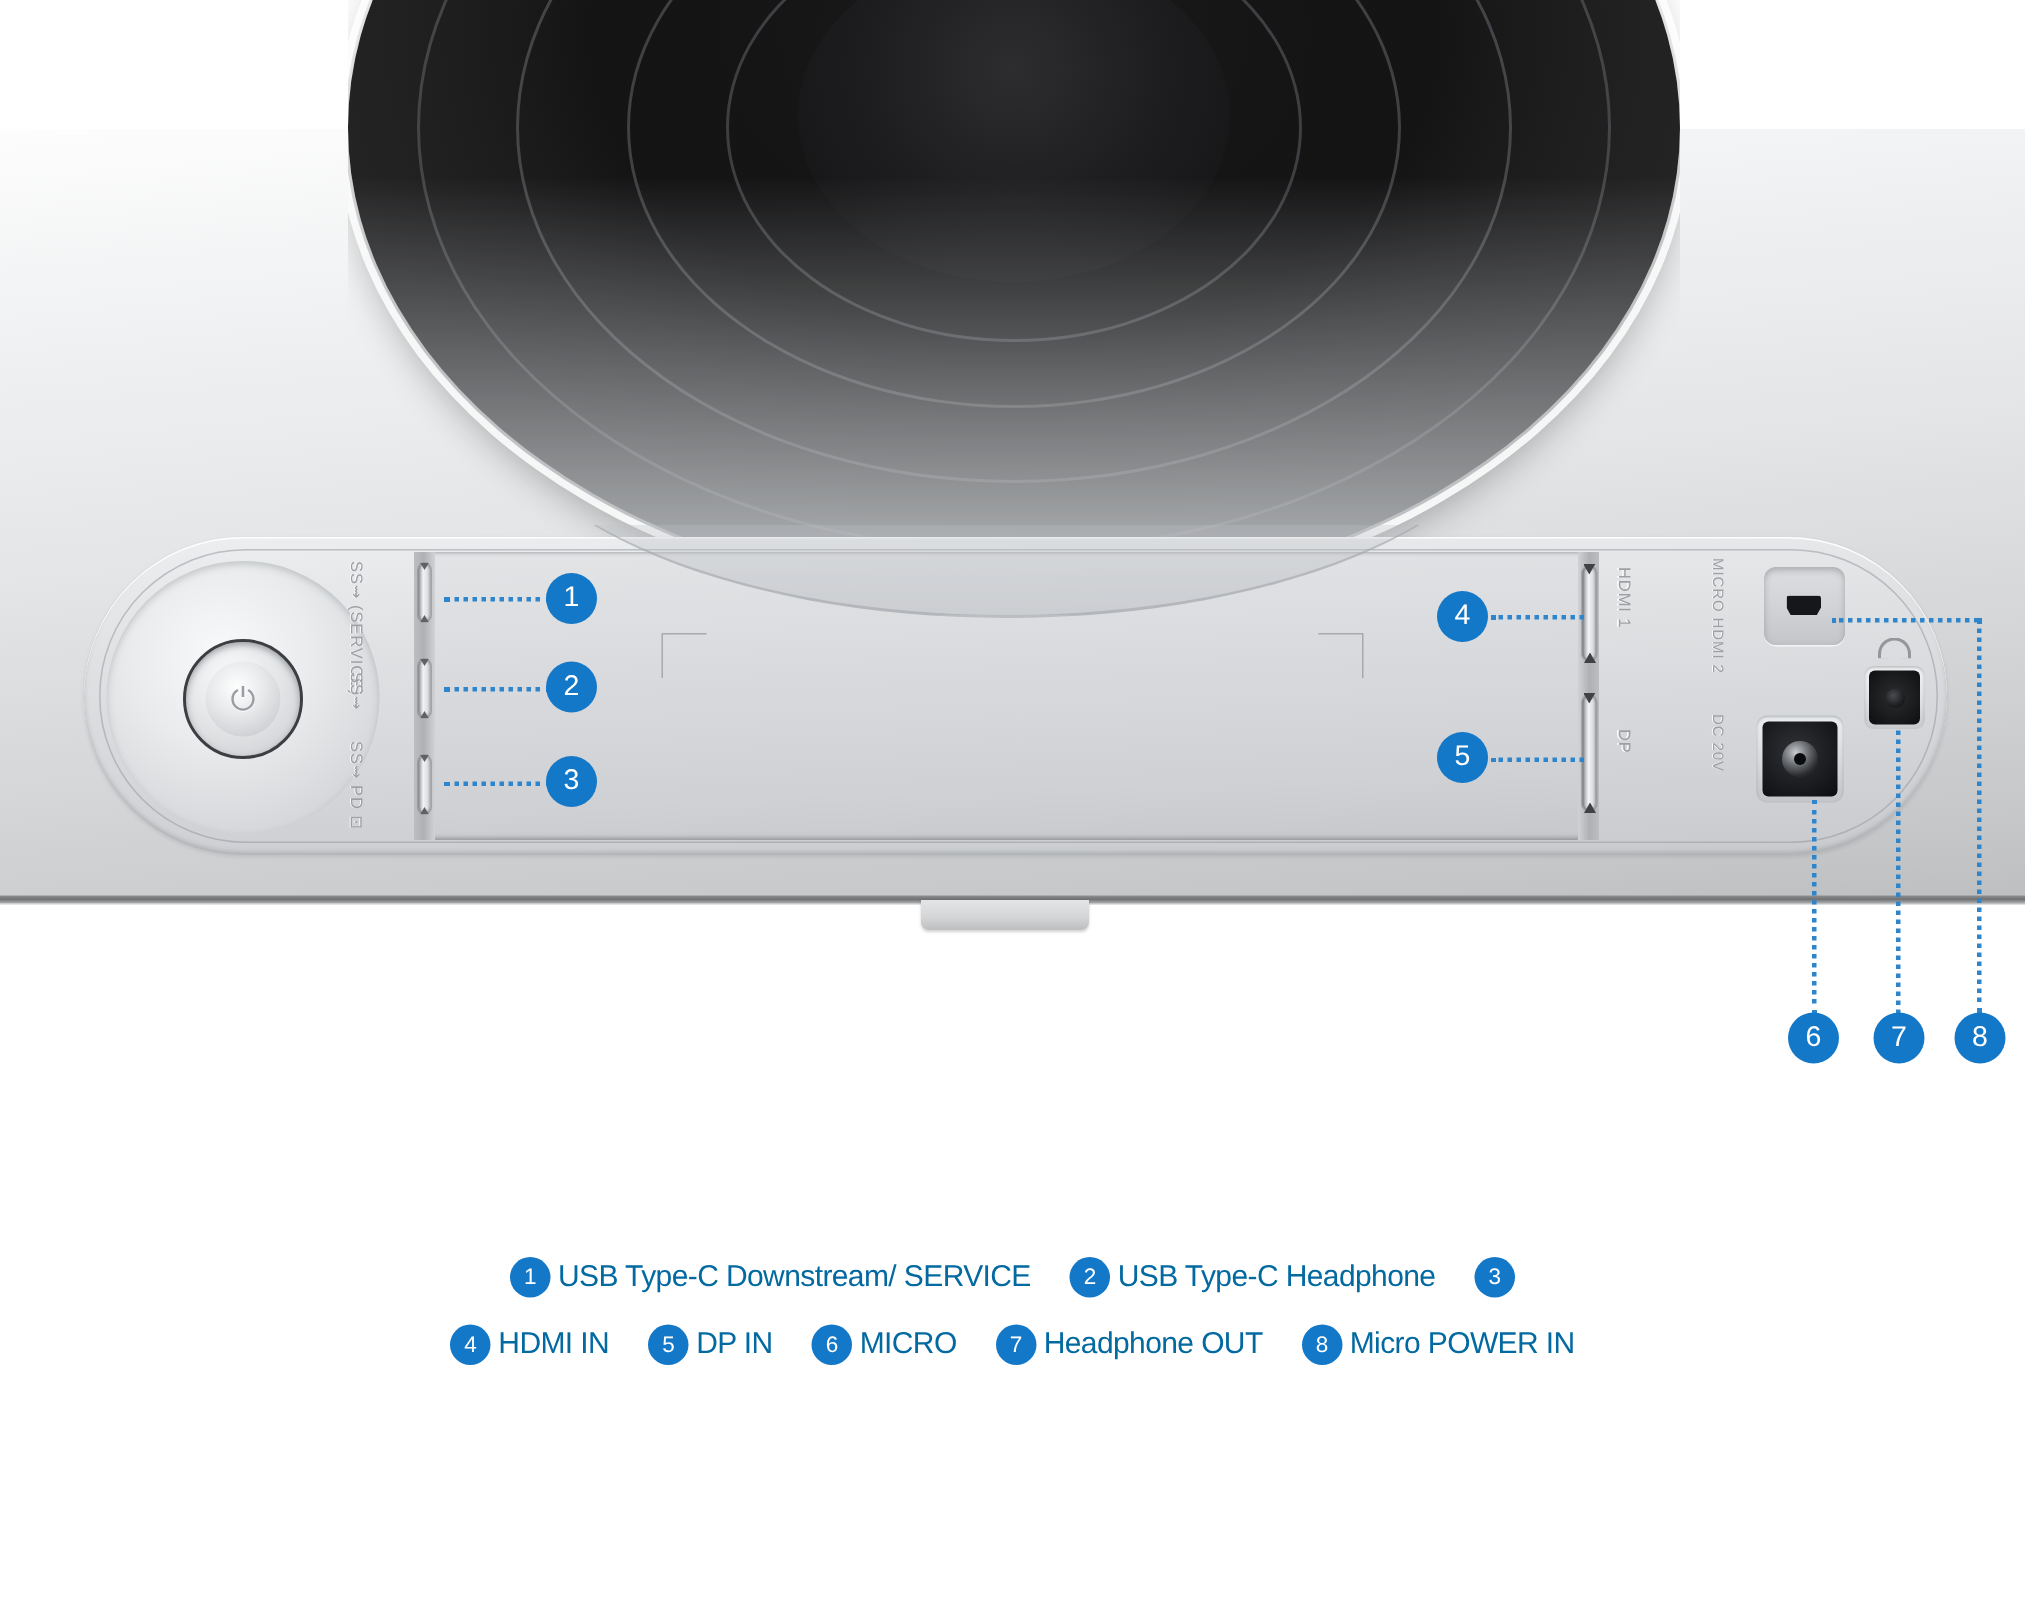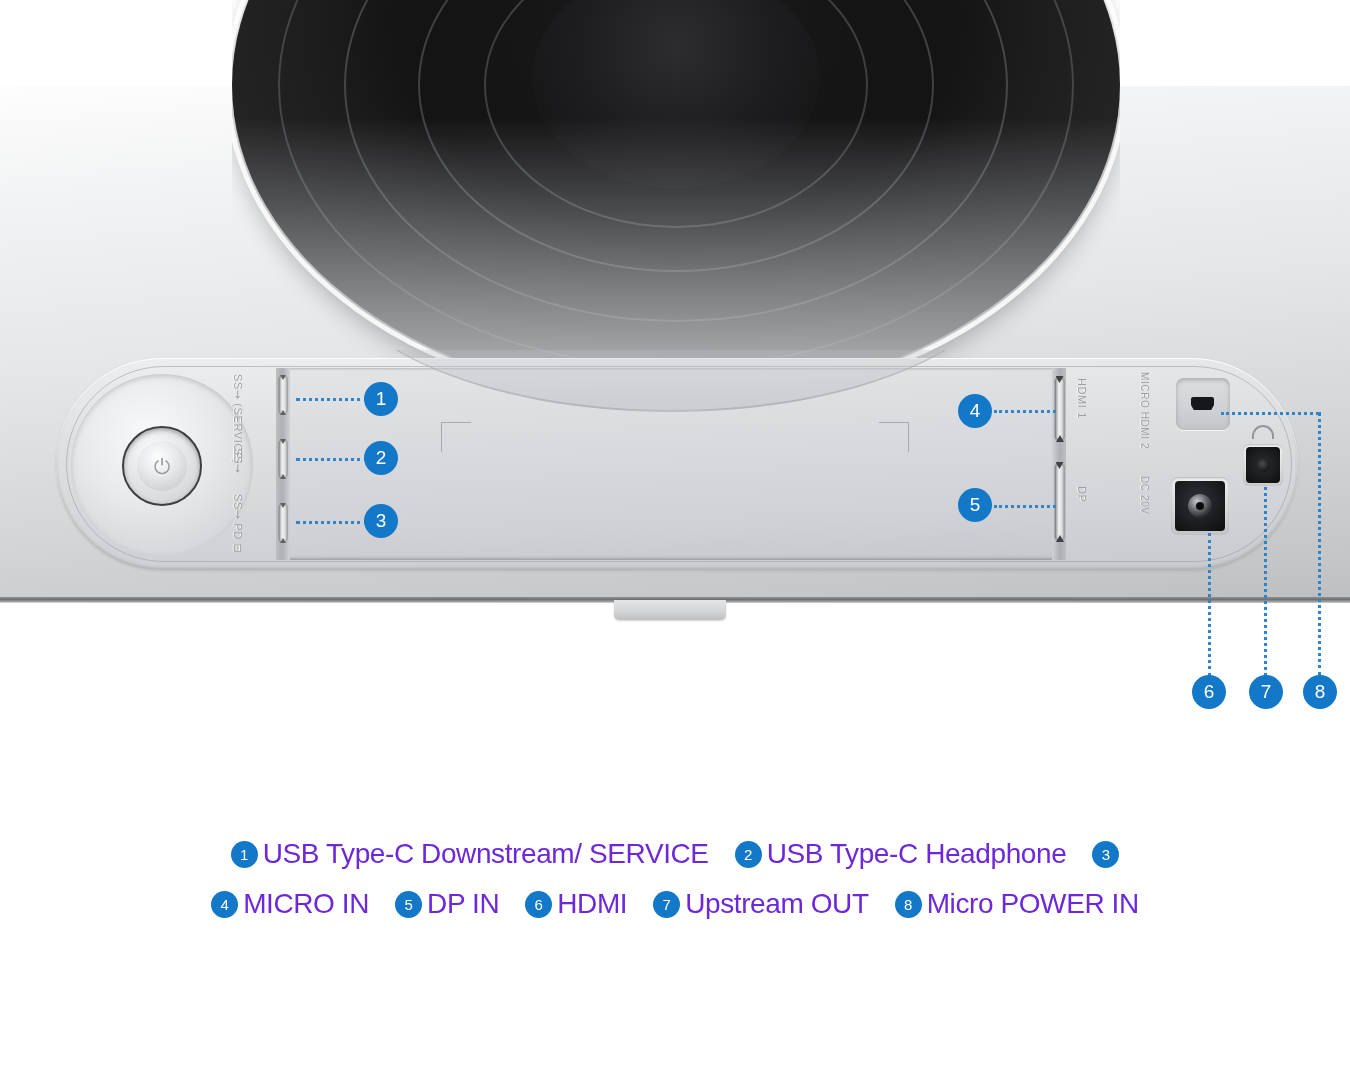--- a/index.html
+++ b/index.html
@@ -401,22 +401,22 @@
     width: 27px; height: 27px;
     min-width: 27px;
     border-radius: 50%;
     background: #1478c8;
     color: #ffffff;
     font-size: 15px;
     display: flex; align-items: center; justify-content: center;
     font-family: "Liberation Sans", sans-serif;
   }
   .legend-label {
-    font-size: 28px;
-    color: #6d28d9;
+    font-size: 20px;
+    color: #0369a1;
     font-family: "Liberation Sans", sans-serif;
     letter-spacing: -0.4px;
     white-space: nowrap;
   }
 </style>
 </head>
 <body>
 
 <div id="stage">
 
@@ -512,33 +512,33 @@
         <span class="legend-num">2</span>
         <span class="legend-label">USB Type-C Headphone</span>
       </div>
       <div class="legend-item">
         <span class="legend-num">3</span>
       </div>
     </div>
     <div class="legend-row">
       <div class="legend-item">
         <span class="legend-num">4</span>
-        <span class="legend-label">MICRO IN</span>
+        <span class="legend-label">HDMI IN</span>
       </div>
       <div class="legend-item">
         <span class="legend-num">5</span>
         <span class="legend-label">DP IN</span>
       </div>
       <div class="legend-item">
         <span class="legend-num">6</span>
-        <span class="legend-label">HDMI</span>
+        <span class="legend-label">MICRO</span>
       </div>
       <div class="legend-item">
         <span class="legend-num">7</span>
-        <span class="legend-label">Upstream OUT</span>
+        <span class="legend-label">Headphone OUT</span>
       </div>
       <div class="legend-item">
         <span class="legend-num">8</span>
         <span class="legend-label">Micro POWER IN</span>
       </div>
     </div>
   </div>
 
 </div>
 

